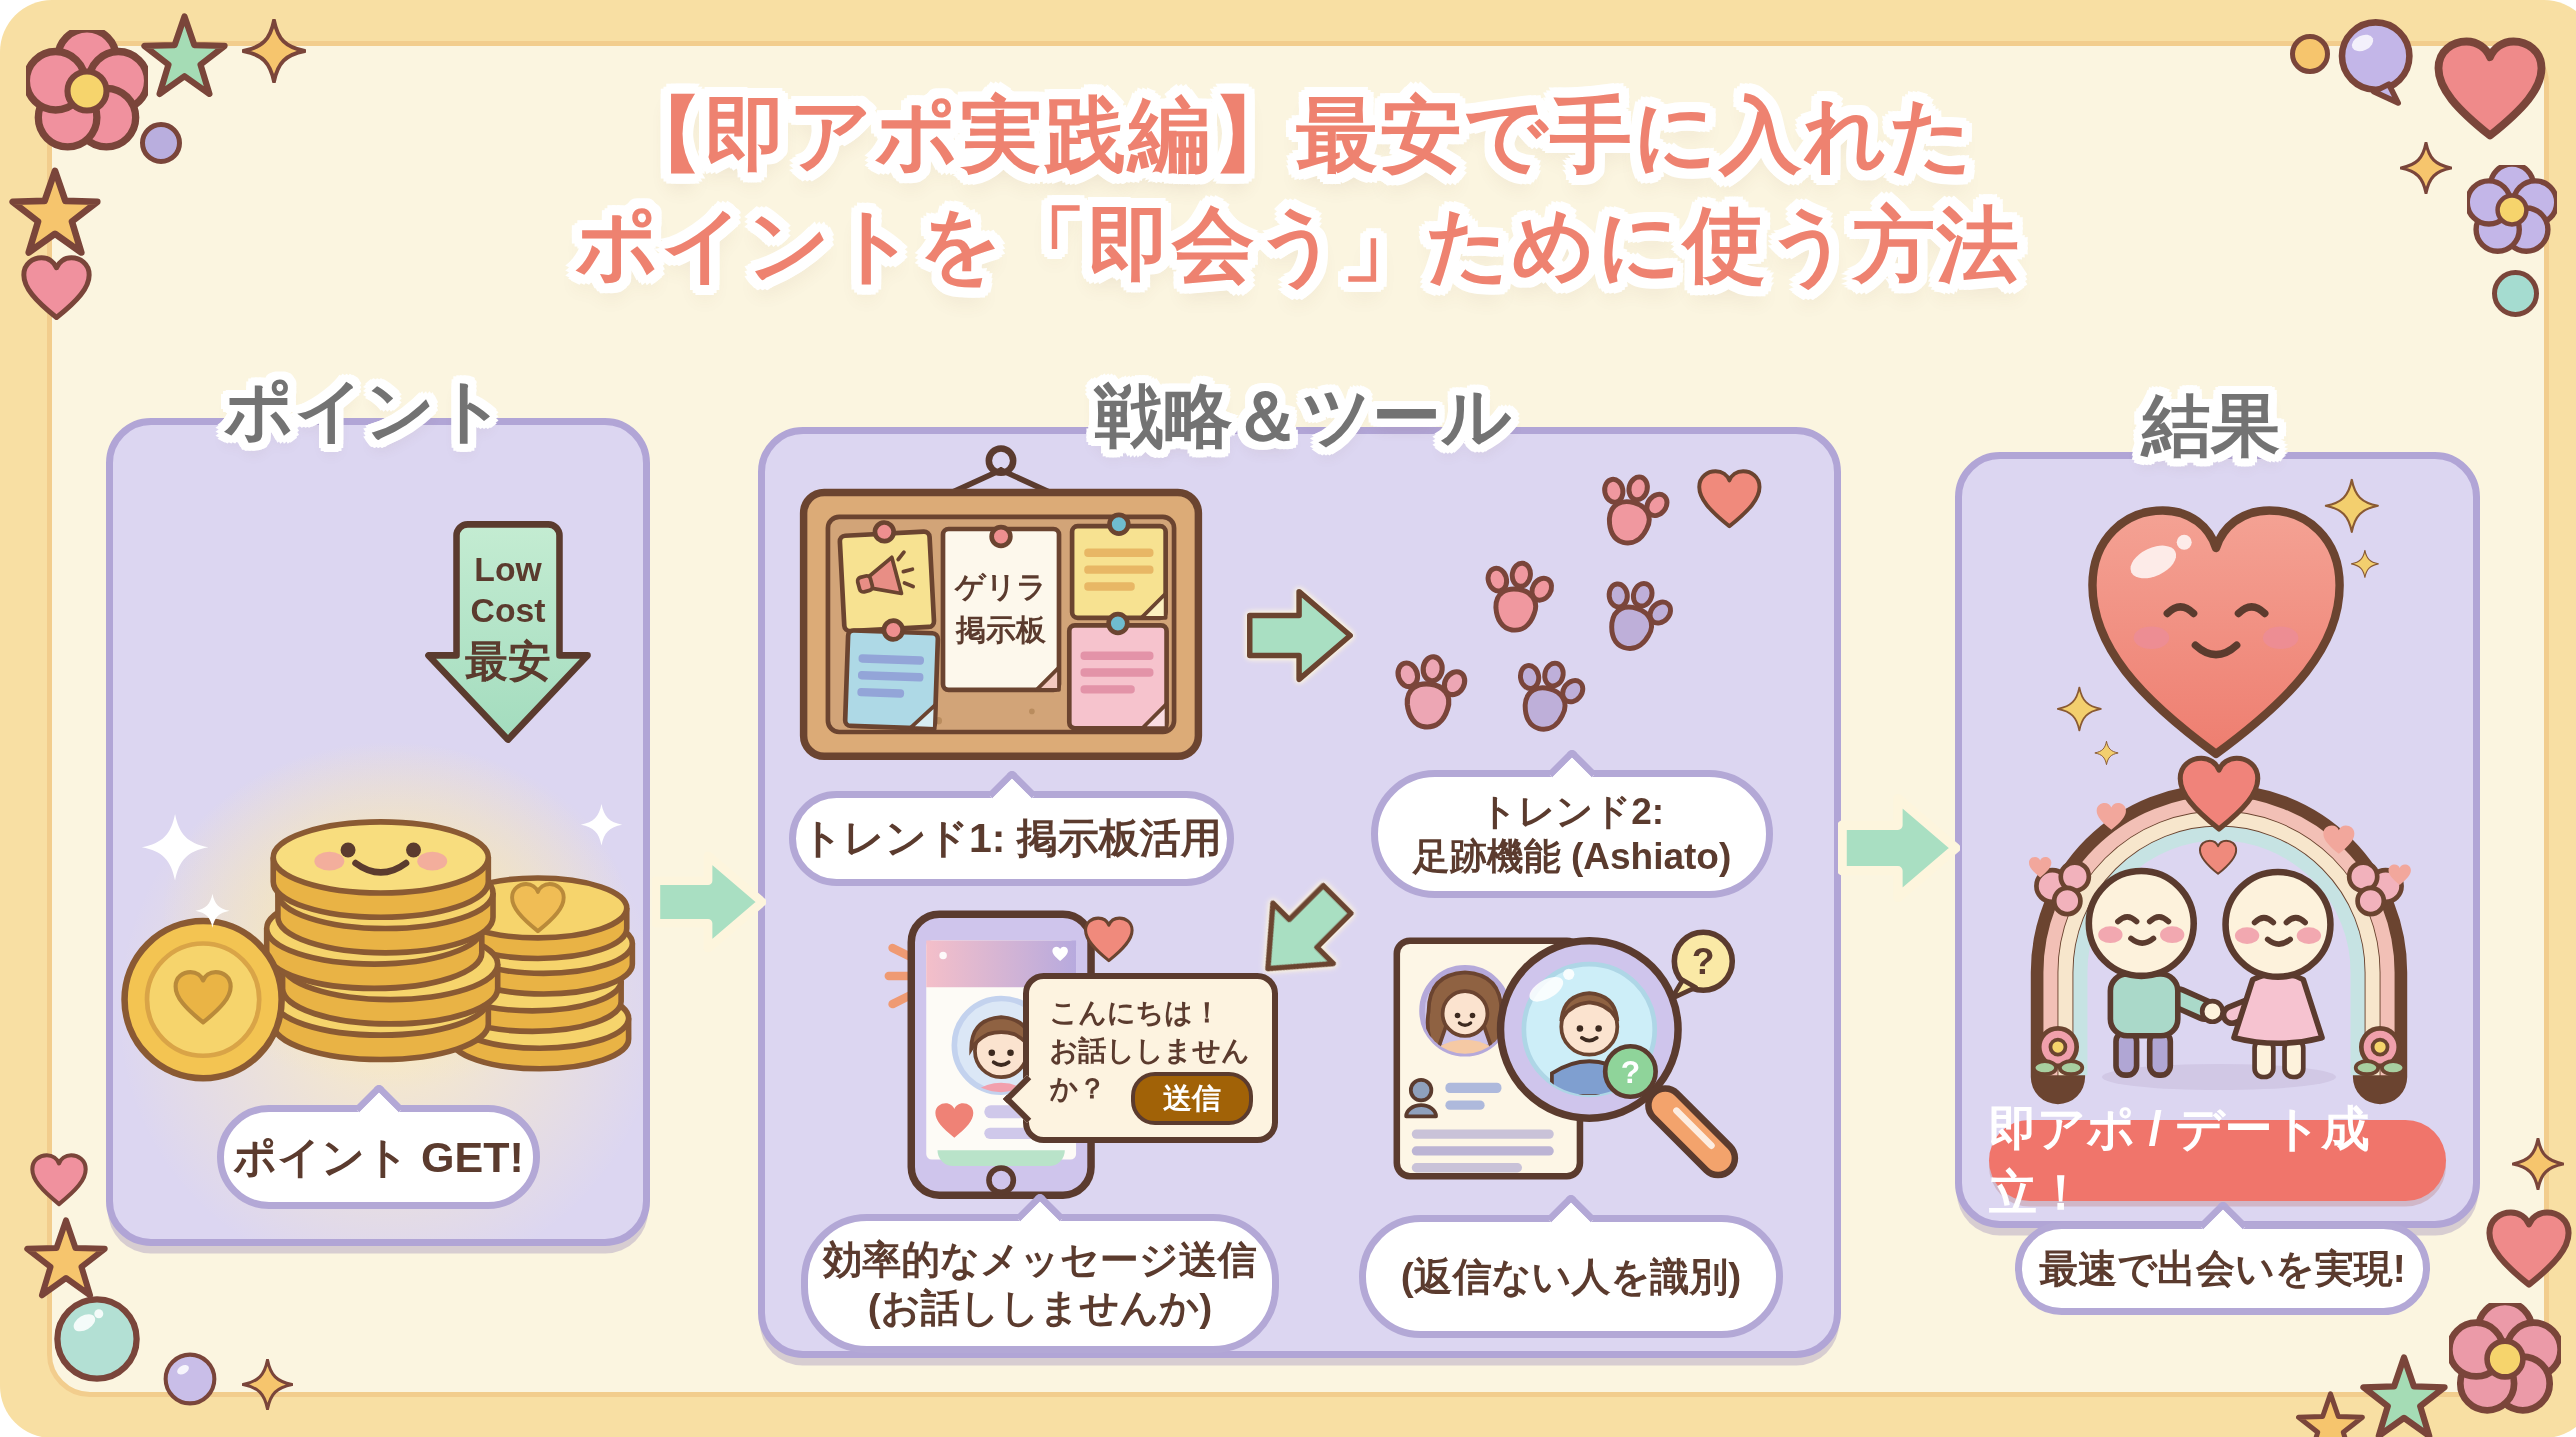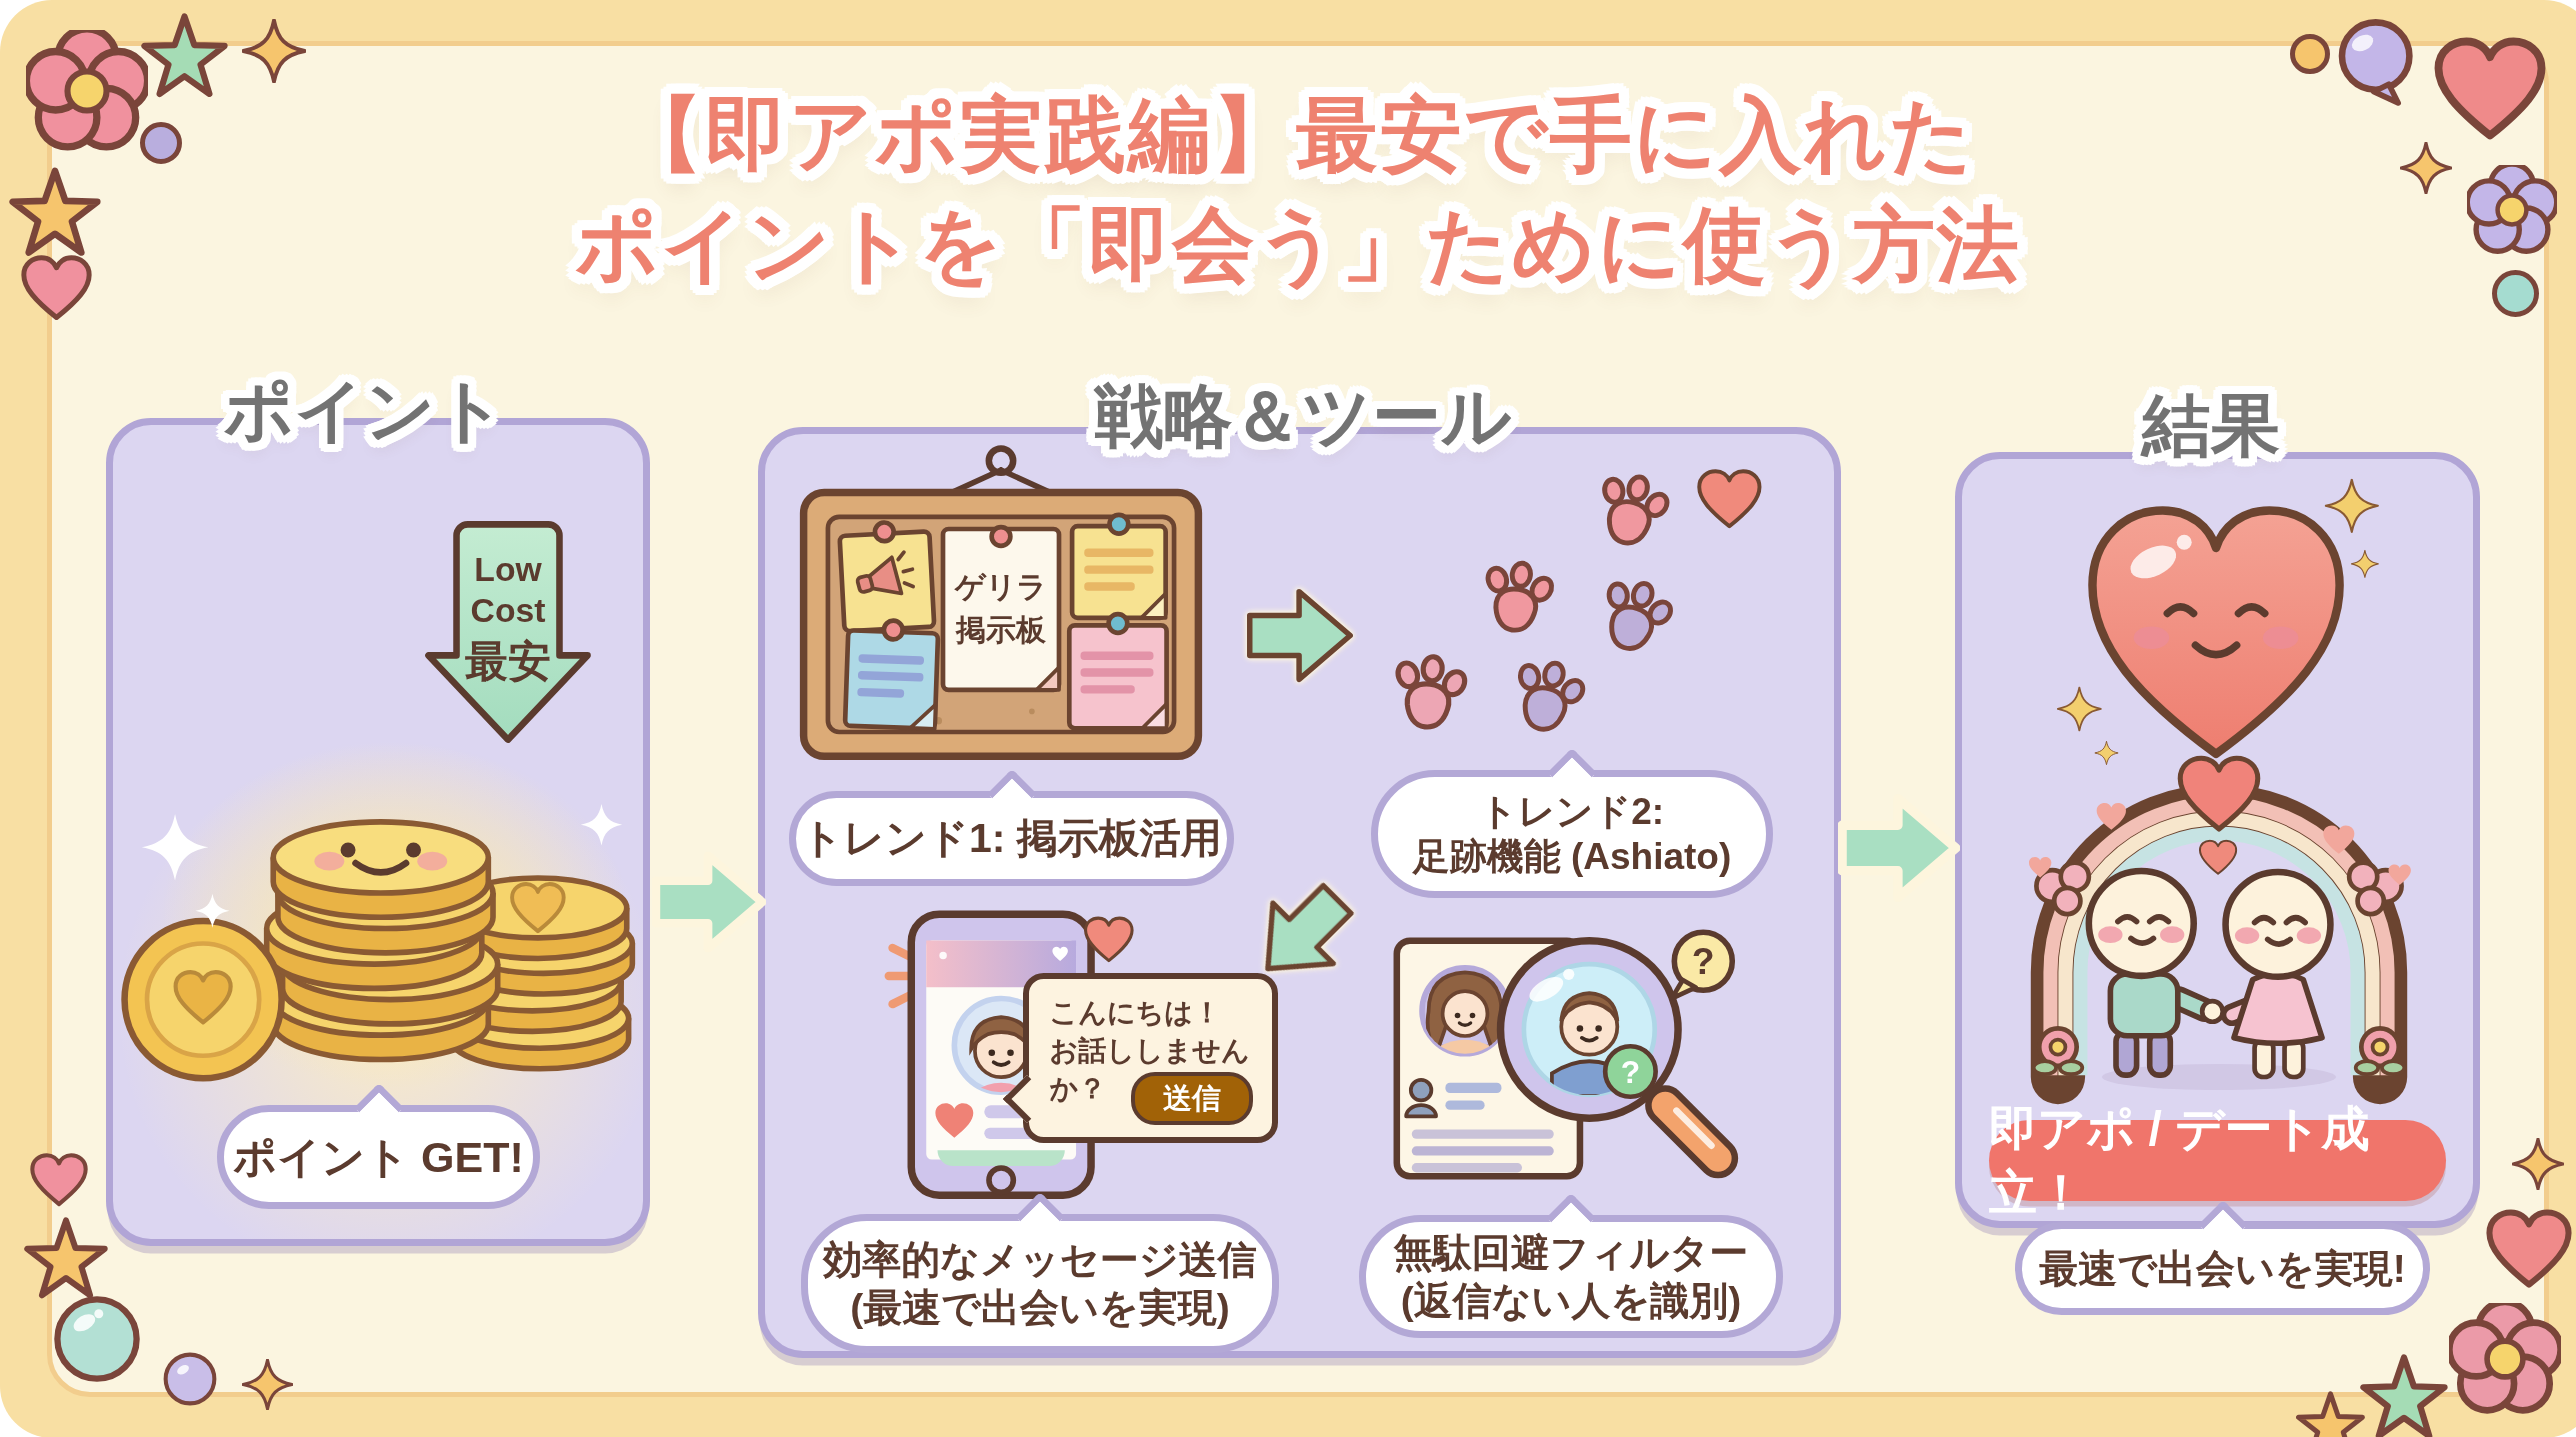--- a/index.html
+++ b/index.html
@@ -375,24 +375,23 @@
     </g>
     <g>
       <circle cx="340" cy="42" r="31" fill="#fae9a6" stroke="#5b3b2e" stroke-width="6"></circle>
       <path d="M318 62 L306 82 L332 70 Z" fill="#fae9a6" stroke="#5b3b2e" stroke-width="5" stroke-linejoin="round"></path>
       <text x="340" y="56" text-anchor="middle" font-size="40" font-weight="800" class="svgtxt">?</text>
     </g>
   </svg>
 
   <div class="bubble f42" style="left:801px;top:1214px;width:464px;height:125px">
     <div>効率的なメッセージ送信</div>
-    <div>(最速で出会いを実現)</div>
+    <div>(お話ししませんか)</div>
   </div>
   <div class="bubble f42" style="left:1359px;top:1215px;width:410px;height:109px">
-    <div>無駄回避フィルター</div>
     <div>(返信ない人を識別)</div>
   </div>
 
   <svg class="art" style="left:2055px;top:473px;width:323px;height:309px" viewBox="0 0 345 330">
     <path d="M172 300 C90 240 40 185 40 120 C40 70 75 40 115 40 C145 40 165 58 172 80 C179 58 199 40 229 40 C269 40 304 70 304 120 C304 185 254 240 172 300 Z" fill="url(#heartgrad)" stroke="#6b4430" stroke-width="9" stroke-linejoin="round"></path>
     <ellipse cx="105" cy="95" rx="26" ry="15" fill="#ffffff" opacity="0.8" transform="rotate(-25 105 95)"></ellipse>
     <circle cx="138" cy="74" r="8" fill="#ffffff" opacity="0.8"></circle>
     <path d="M120 150 q14 -14 28 0 M196 150 q14 -14 28 0" fill="none" stroke="#5b3b2e" stroke-width="8" stroke-linecap="round"></path>
     <ellipse cx="103" cy="176" rx="19" ry="12" fill="#ec8d95" opacity="0.9"></ellipse>
       <ellipse cx="241" cy="176" rx="19" ry="12" fill="#ec8d95" opacity="0.9"></ellipse>

